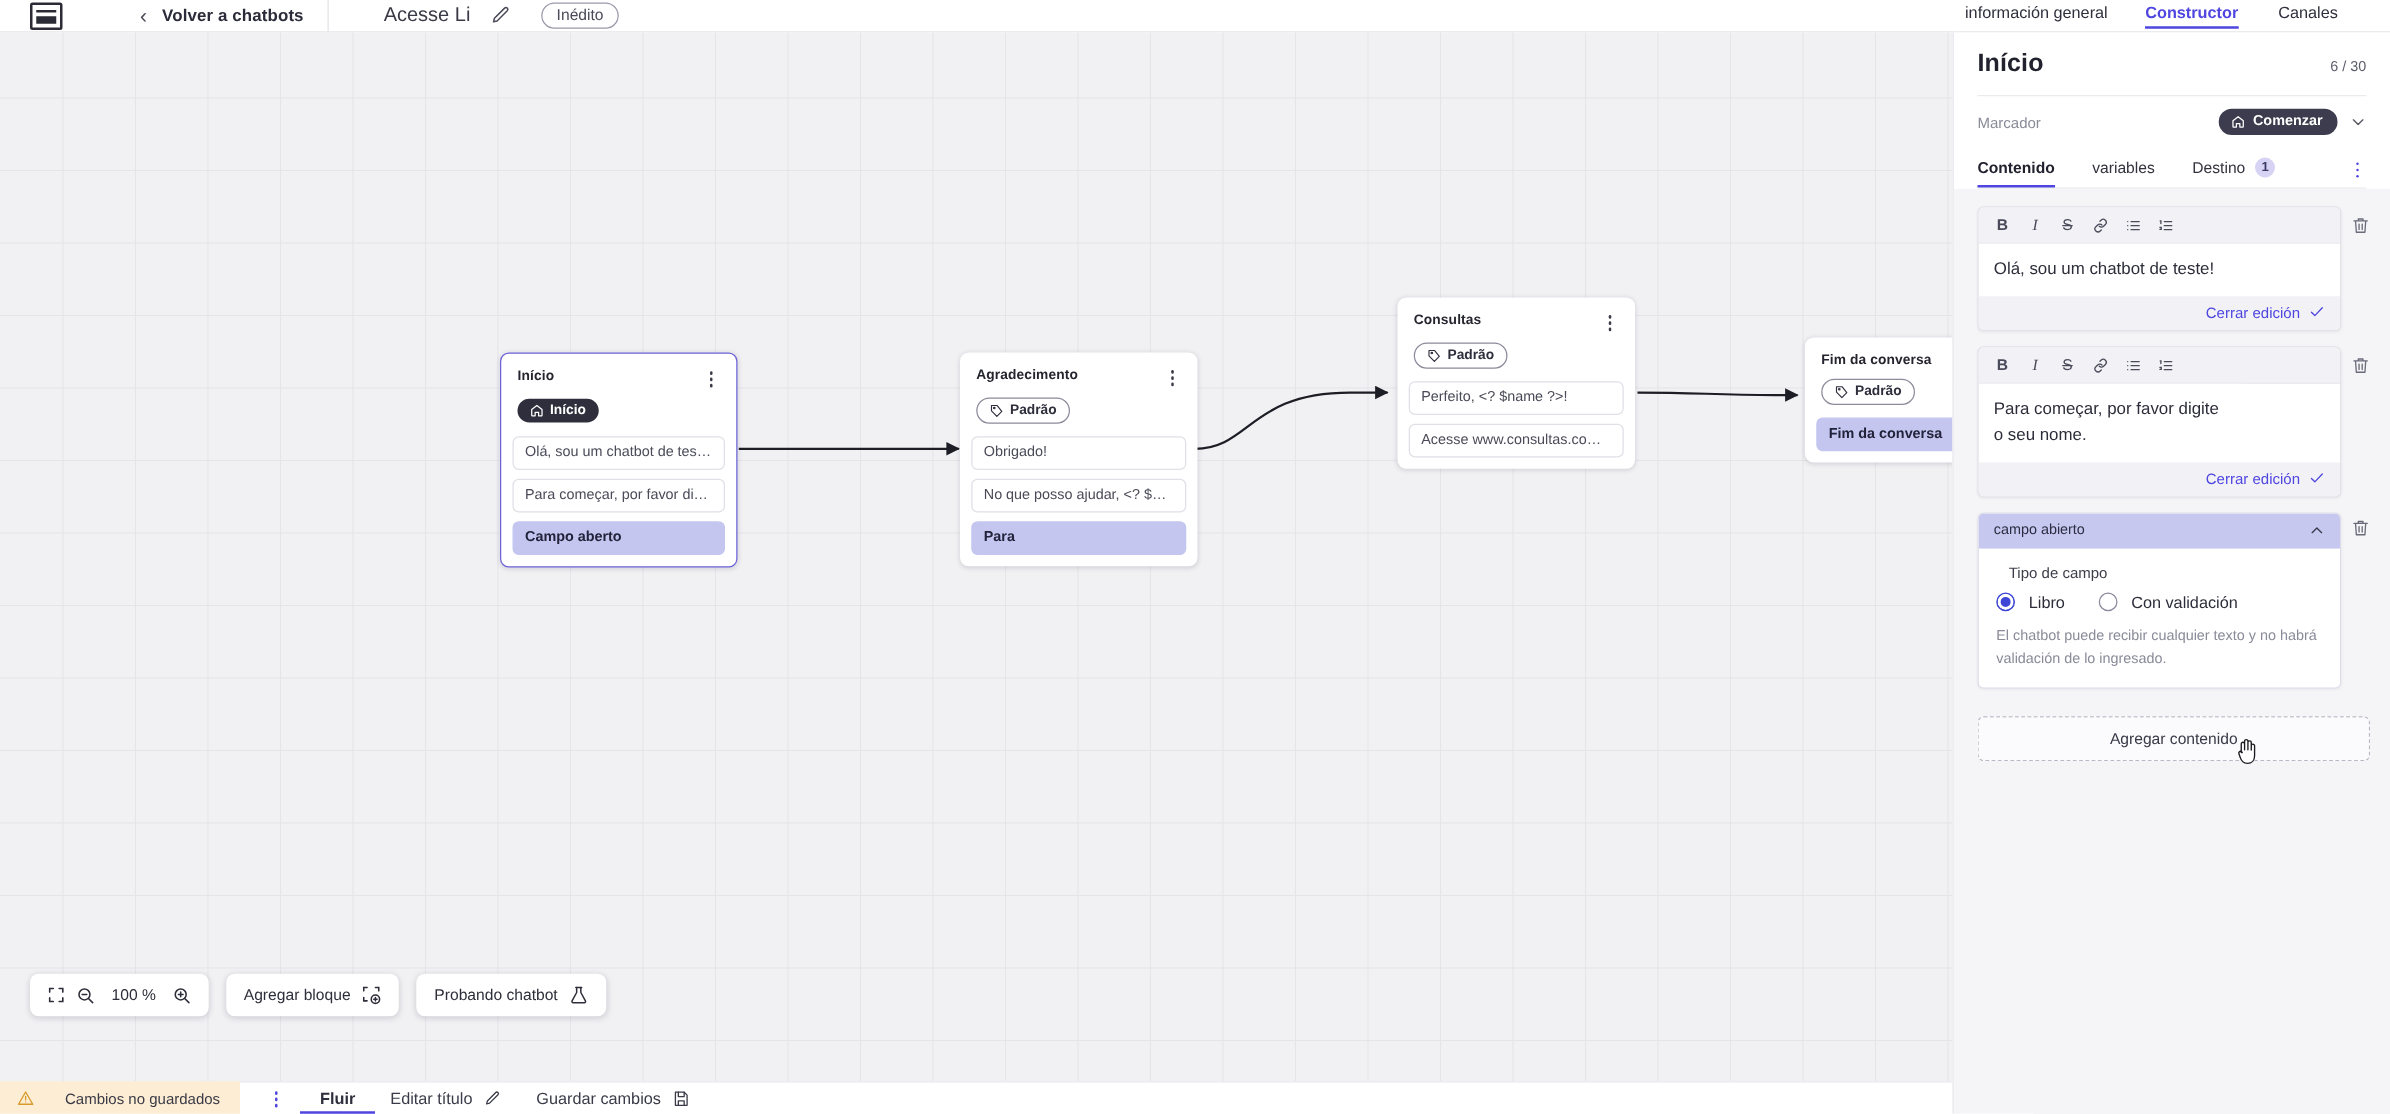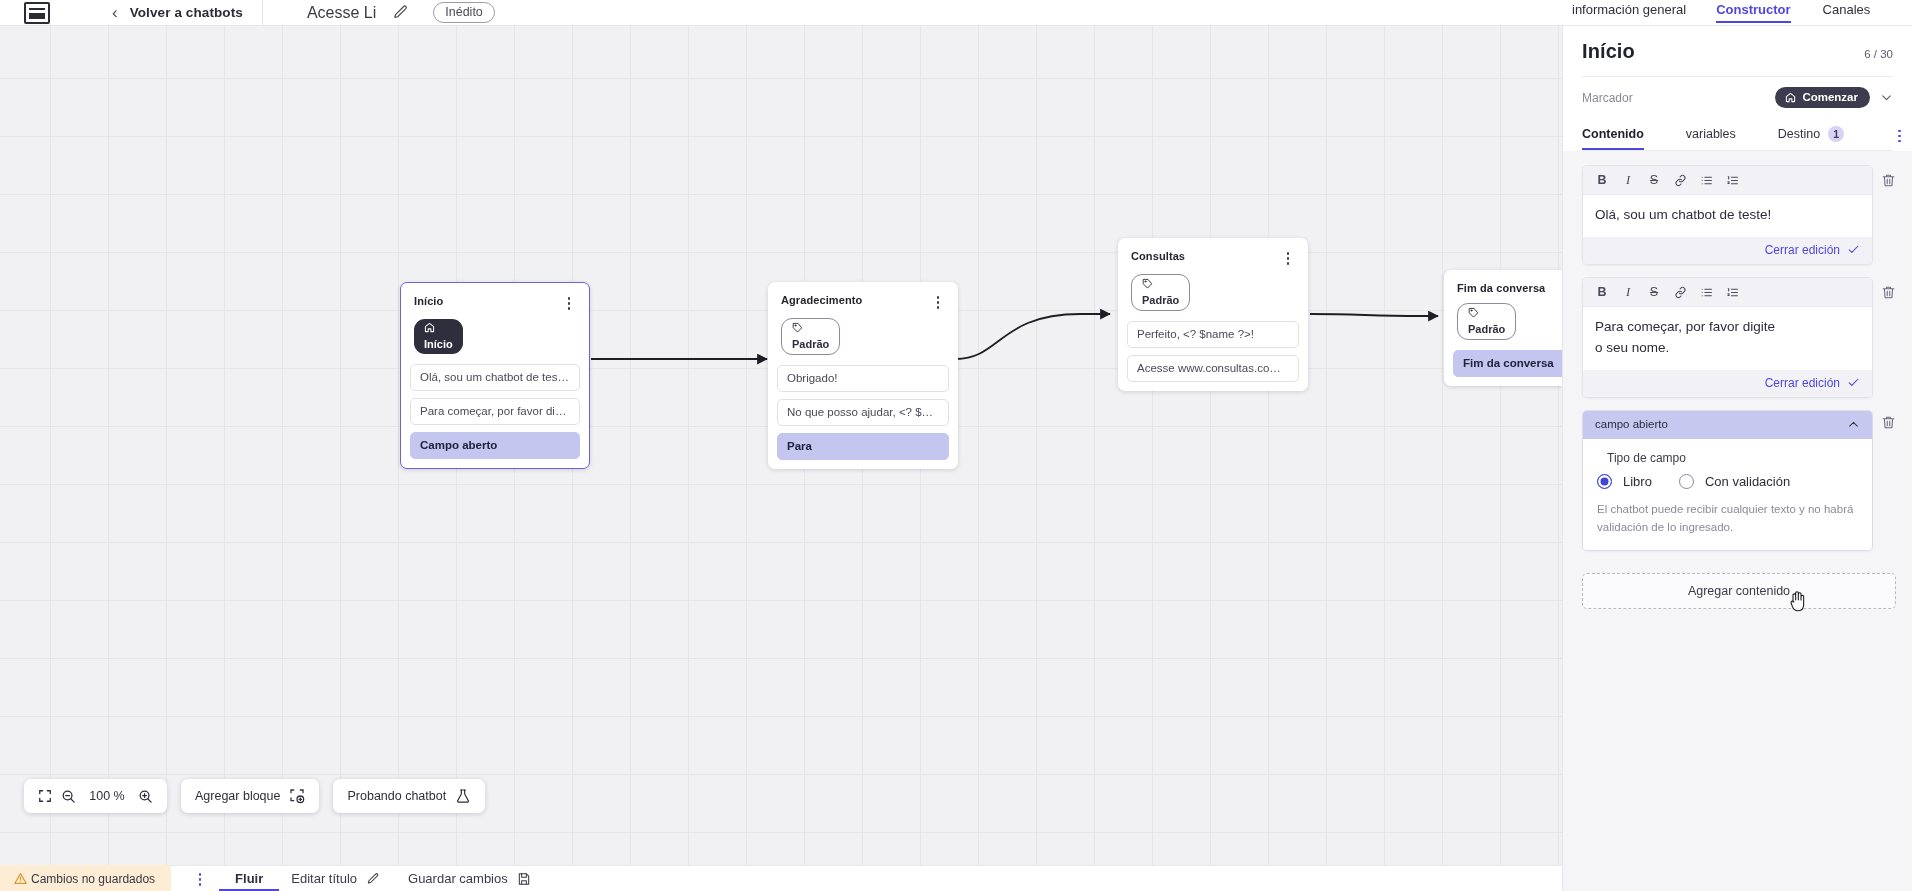--- a/index.html
+++ b/index.html
@@ -93,22 +93,22 @@
   .node-head { padding: 12px 13px 0 13px; }
   .node-title-row { display: flex; align-items: flex-start; justify-content: space-between; }
   .node-title { font-size: 11px; font-weight: 700; color: #25252f; letter-spacing: .1px; }
   .kebab {
     width: 14px; display: flex; flex-direction: column; align-items: center;
     gap: 2.5px; padding-top: 2px; cursor: pointer;
   }
   .kebab i { width: 2.6px; height: 2.6px; border-radius: 50%; background: #3a3a48; display:block; }
   .kebab.blue i { background: #4f46e0; }
   .tag {
-    display: inline-flex; align-items: flex-start; gap: 5px; margin-top: 9px;
-    border-radius: 11px; padding: 3px 10px 4px; font-size: 11px; font-weight: 700; flex-direction: column;
+    display: inline-flex; align-items: flex-end; gap: 5px; margin-top: 9px;
+    border-radius: 11px; padding: 3px 10px 4px; font-size: 11px; font-weight: 700;
   }
   .tag.dark { background: #2e2e3c; color: #ffffff; }
   .tag.outline { background: #fff; color: #2e2e3c; border: 1px solid #8b8b9c; }
   .node-body { padding: 10px 9px 9px 9px; display: flex; flex-direction: column; gap: 7px; }
   .msg {
     border: 1px solid #e0e0e7; border-radius: 5px; background: #fff;
     padding: 6px 9px 7px; font-size: 11.5px; color: #4a4a58;
     white-space: nowrap; overflow: hidden; text-overflow: ellipsis;
   }
   .msg.hl {
@@ -126,21 +126,21 @@
   }
   .zoom-val { font-size: 12.5px; color: #2e2e3a; min-width: 44px; text-align: center; }
 
   
   .statusbar {
     position: absolute; left: 0; bottom: 0; width: 1562px; height: 26px;
     background: #ffffff; display: flex; align-items: center;
     border-top: 1px solid #e8e8ed;
   }
   .unsaved {
-    background: #fdedd4; height: 28px; display: flex; align-items: center; gap: 4px;
+    background: #fdedd4; height: 28px; display: flex; align-items: center; gap: 25px;
     padding: 0 16px 0 14px; font-size: 12px; color: #3a3a46; white-space: nowrap;
   }
   .sb-kebab { margin-left: 22px; }
   .sb-item {
     font-size: 13px; color: #3a3a48; margin-left: 28px; cursor: pointer;
     position: relative; height: 26px; display: flex; align-items: center; gap: 9px;
     white-space: nowrap;
   }
   .sb-item.active { color: #2e2e3c; font-weight: 700; }
   .sb-item.active::after {
@@ -173,21 +173,20 @@
   .rp-marker-lbl { font-size: 12px; color: #8b8b99; }
   .marker-right { display: flex; align-items: center; gap: 10px; }
   .pill-start {
     display: inline-flex; align-items: center; gap: 6px; background: #3c3c4e;
     color: #fff; border-radius: 12px; padding: 4px 12px 5px 10px;
     font-size: 11.5px; font-weight: 700; cursor: pointer;
   }
   .rp-tabs2 {
     display: flex; align-items: center; border-bottom: 1px solid #eaeaef;
     padding-top: 3px;
-    gap: 12px;
   }
   .rp-tab2 {
     font-size: 12.5px; color: #33333f; padding: 6px 0 8px 0; margin-right: 30px;
     cursor: pointer; position: relative; display: flex; align-items: center; gap: 8px;
     white-space: nowrap;
   }
   .rp-tab2.active { font-weight: 700; color: #22222e; }
   .rp-tab2.active::after {
     content: ""; position: absolute; left: 0; right: 0; bottom: -1px;
     height: 2.5px; background: #4f46e0;

